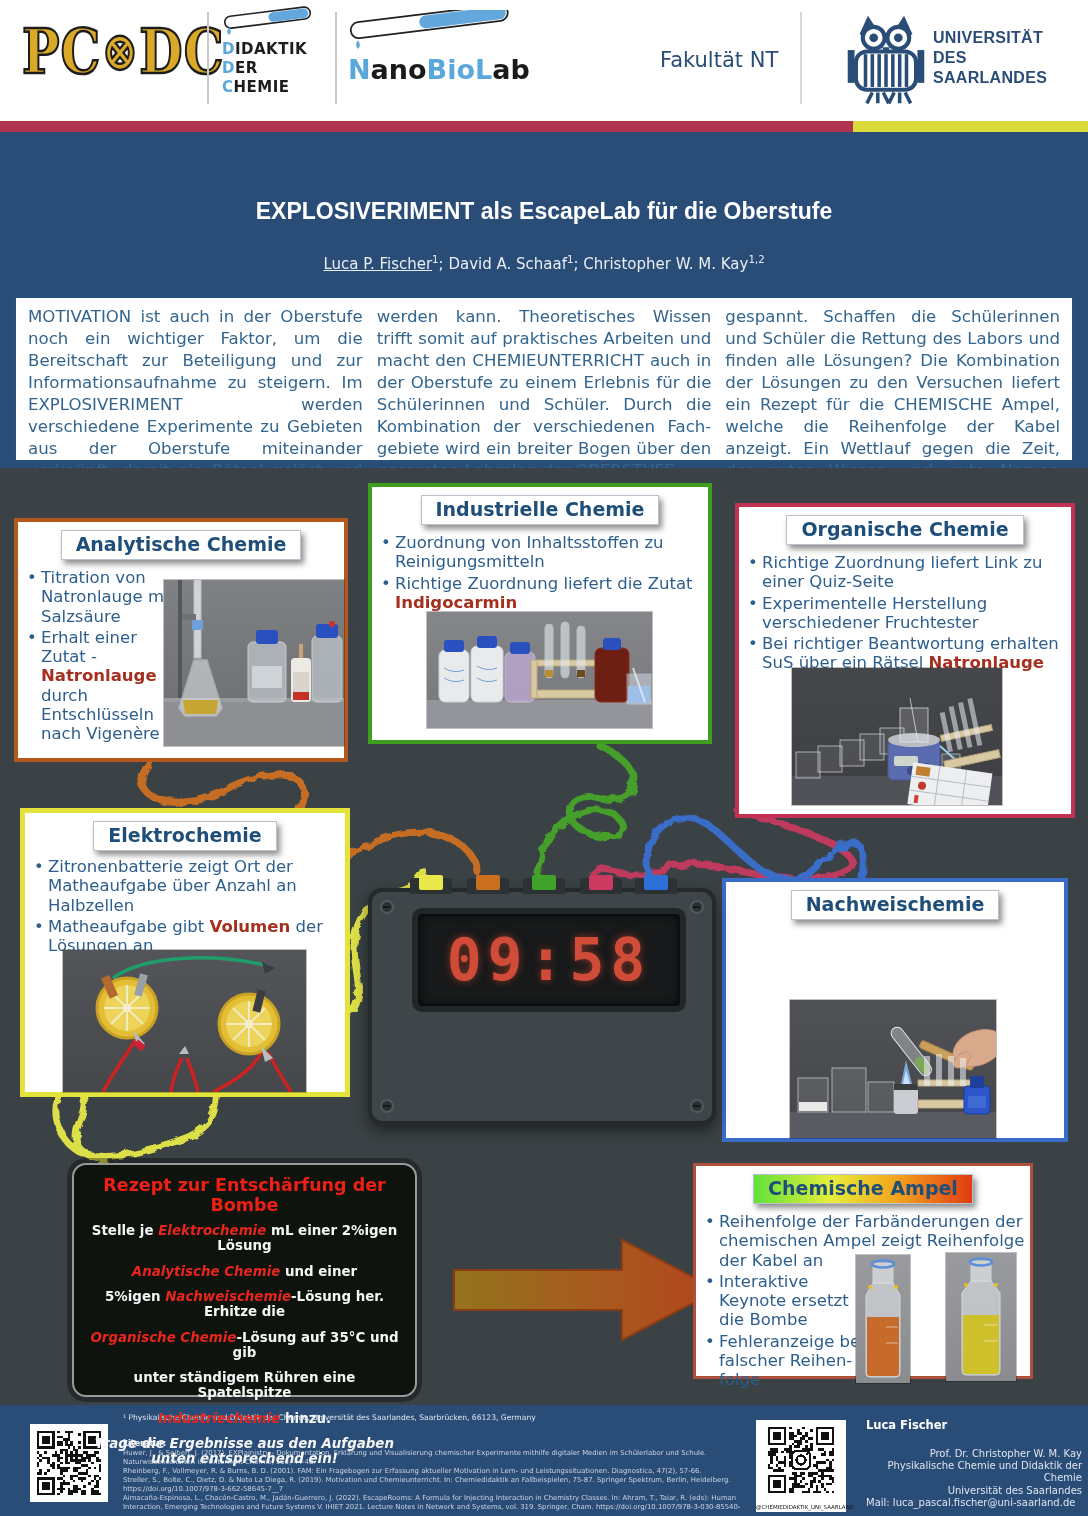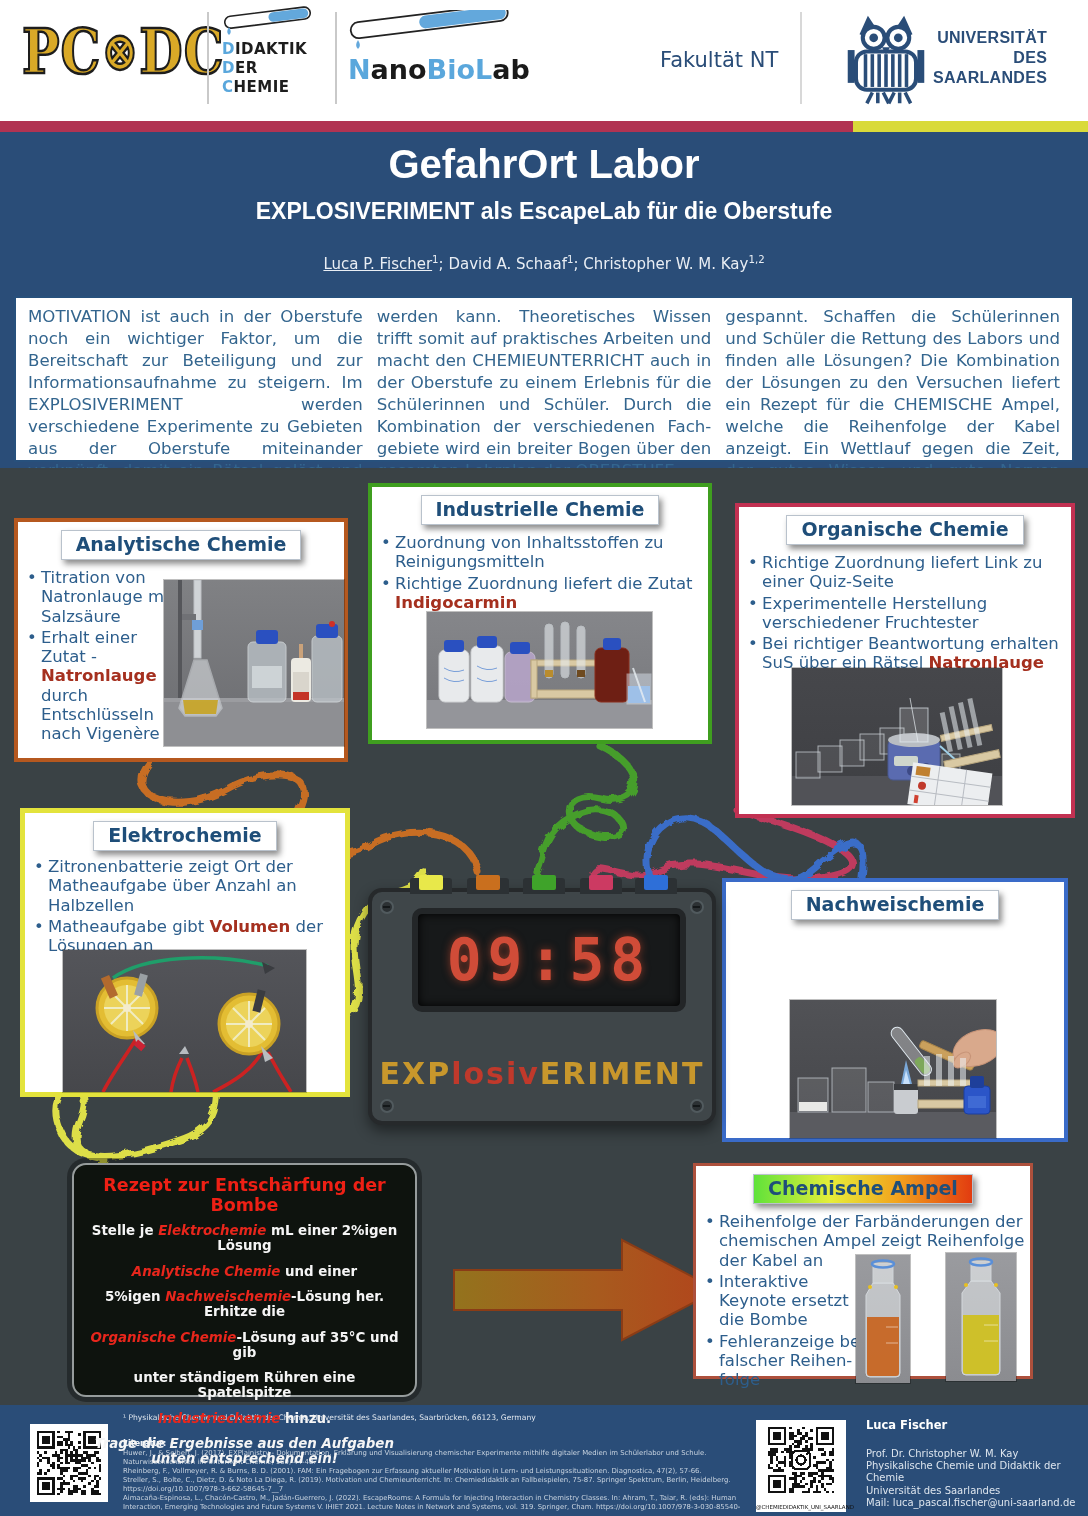--- a/index.html
+++ b/index.html
@@ -13,21 +13,21 @@
   .pcdc .x{font-size:44px;vertical-align:2px;}
   .vdiv{position:absolute;top:12px;width:2px;height:92px;background:#c9c9c9;}
   .ddc{position:absolute;left:222px;top:6px;width:112px;}
   .ddc-line{font-size:15px;font-weight:bold;color:#1d1d1d;letter-spacing:.5px;line-height:1.25;}
   .nbl{position:absolute;left:348px;top:10px;width:170px;}
   .nbl-txt{font-size:27px;font-weight:bold;color:#1a1a1a;line-height:1.05;}
   .lb{color:#5aa7dc;}
   .fakultaet{position:absolute;left:660px;top:48px;font-size:21px;color:#2a4d78;}
   .uni{position:absolute;left:933px;top:28px;}
   .uni-line{font-size:16px;font-weight:bold;color:#2a4d78;line-height:1.25;
-            font-family:"Liberation Sans",sans-serif;letter-spacing:.3px;text-align:right;}
+            font-family:"Liberation Sans",sans-serif;letter-spacing:.3px;}
   
   .stripe{position:absolute;left:0;top:121px;height:11px;}
   .stripe.crimson{width:853px;background:#b13352;}
   .stripe.yellow{left:853px;width:235px;background:#d9da3a;}
   .band{position:absolute;left:0;top:132px;width:1088px;height:336px;background:#2a4d78;}
   .ptitle{position:absolute;left:0;top:142px;width:1088px;text-align:center;color:#fff;
           font-size:40px;font-weight:bold;font-family:"Liberation Sans",sans-serif;}
   .psub{position:absolute;left:0;top:198px;width:1088px;text-align:center;color:#fff;
         font-size:23px;font-weight:bold;font-family:"Liberation Sans",sans-serif;}
   .pauth{position:absolute;left:0;top:254px;width:1088px;text-align:center;color:#e9eef4;font-size:15px;}
@@ -99,21 +99,21 @@
   #qr1{left:30px;top:19px;width:78px;height:78px;padding:4px;box-sizing:border-box;}
   #qr2{left:756px;top:15px;width:90px;height:92px;padding:4px 4px 12px;box-sizing:border-box;}
   .qr-cap{position:absolute;left:0;right:0;bottom:2px;text-align:center;font-size:5.5px;color:#111;}
   .affil{position:absolute;left:123px;top:8px;width:640px;}
   .affil-line{font-size:7.6px;color:#dfe6ee;line-height:1.4;}
   .lit{position:absolute;left:123px;top:34px;width:632px;height:72px;overflow:hidden;}
   .lit-label{font-size:8px;font-weight:bold;color:#eef2f7;margin-bottom:1px;}
   .ref{font-size:6.9px;color:#c9d4e0;line-height:1.3;}
   .contact{position:absolute;left:866px;top:13px;width:216px;}
   .contact-name{font-size:11.5px;font-weight:bold;color:#fff;margin-bottom:16px;}
-  .contact-line{font-size:10px;color:#dde5ee;line-height:1.22;}
+  .contact-line{font-size:10px;color:#dde5ee;line-height:1.22;text-align:right;}
   .contact-mail{font-size:10px;color:#dde5ee;}
 </style>
 </head>
 <body>
 
 <div id="poster">
 
   <div class="hdr">
     <div class="pcdc"><span>PC</span><span class="x">⊗</span><span>DC</span></div>
     <div class="vdiv" style="left:207px"></div>
@@ -173,21 +173,20 @@
         <div class="uni-line">UNIVERSITÄT</div>
         <div class="uni-line">DES</div>
         <div class="uni-line">SAARLANDES</div>
       </div>
   </div>
 
   <div class="stripe crimson"></div>
   <div class="stripe yellow"></div>
 
   <div class="band"></div>
-  <div class="ptitle">GefahrOrt Labor</div>
   <div class="psub">EXPLOSIVERIMENT als EscapeLab für die Oberstufe</div>
   <div class="pauth"><span class="und">Luca P. Fischer</span><span class="sup">1</span><span>; David A. Schaaf</span><span class="sup">1</span><span>; Christopher W. M. Kay</span><span class="sup">1,2</span></div>
 
   <div class="motiv">
     <div class="mcol">MOTIVATION ist auch in der Oberstufe noch ein wichtiger Faktor, um die Bereitschaft zur Beteiligung und zur Informationsaufnahme zu steigern. Im EXPLOSIVERIMENT werden verschiedene Experimente zu Gebieten aus der Oberstufe miteinander verknüpft, damit ein Rätsel gelöst und das Labor gerettet</div>
     <div class="mcol">werden kann. Theoretisches Wissen trifft somit auf praktisches Arbeiten und macht den CHEMIEUNTERRICHT auch in der Oberstufe zu einem Erlebnis für die Schülerinnen und Schüler. Durch die Kombination der verschiedenen Fach­gebiete wird ein breiter Bogen über den gesamten Lehrplan der OBERSTUFE</div>
     <div class="mcol">gespannt. Schaffen die Schülerinnen und Schüler die Rettung des Labors und finden alle Lösungen? Die Kombination der Lösungen zu den Versuchen liefert ein Rezept für die CHEMISCHE Ampel, welche die Reihenfolge der Kabel anzeigt. Ein Wettlauf gegen die Zeit, der gutes Wissen und gute Nerven benötigt!</div>
   </div>
 
   <div class="board"></div>
@@ -454,21 +453,20 @@
     <div class="tab" style="left:160px;background:#3fa32a"></div>
     <div class="tab" style="left:217px;background:#cc3a62"></div>
     <div class="tab" style="left:272px;background:#2e6fd8"></div>
     <div class="screw" style="left:8px;top:8px"></div>
     <div class="screw" style="right:8px;top:8px"></div>
     <div class="screw" style="left:8px;bottom:8px"></div>
     <div class="screw" style="right:8px;bottom:8px"></div>
     <div id="display">
       <span id="timer">09:58</span>
     </div>
-    <div id="bomb-label"><span class="gold">EXP</span><span class="redl">losiv</span><span class="gold">ERIMENT</span></div>
   </div>
 
   <div id="rezept">
     <div class="rz-title">Rezept zur Entschärfung der Bombe</div>
     <div>
         <div class="rz-line"><span>Stelle je </span><span class="r">Elektrochemie</span><span> mL einer 2%igen Lösung</span></div>
         <div class="rz-line"><span class="r">Analytische Chemie</span><span> und einer</span></div>
         <div class="rz-line"><span>5%igen </span><span class="r">Nachweischemie</span><span>-Lösung her. Erhitze die</span></div>
         <div class="rz-line"><span class="r">Organische Chemie</span><span>-Lösung auf 35°C und gib</span></div>
         <div class="rz-line"><span>unter ständigem Rühren eine Spatelspitze</span></div>

